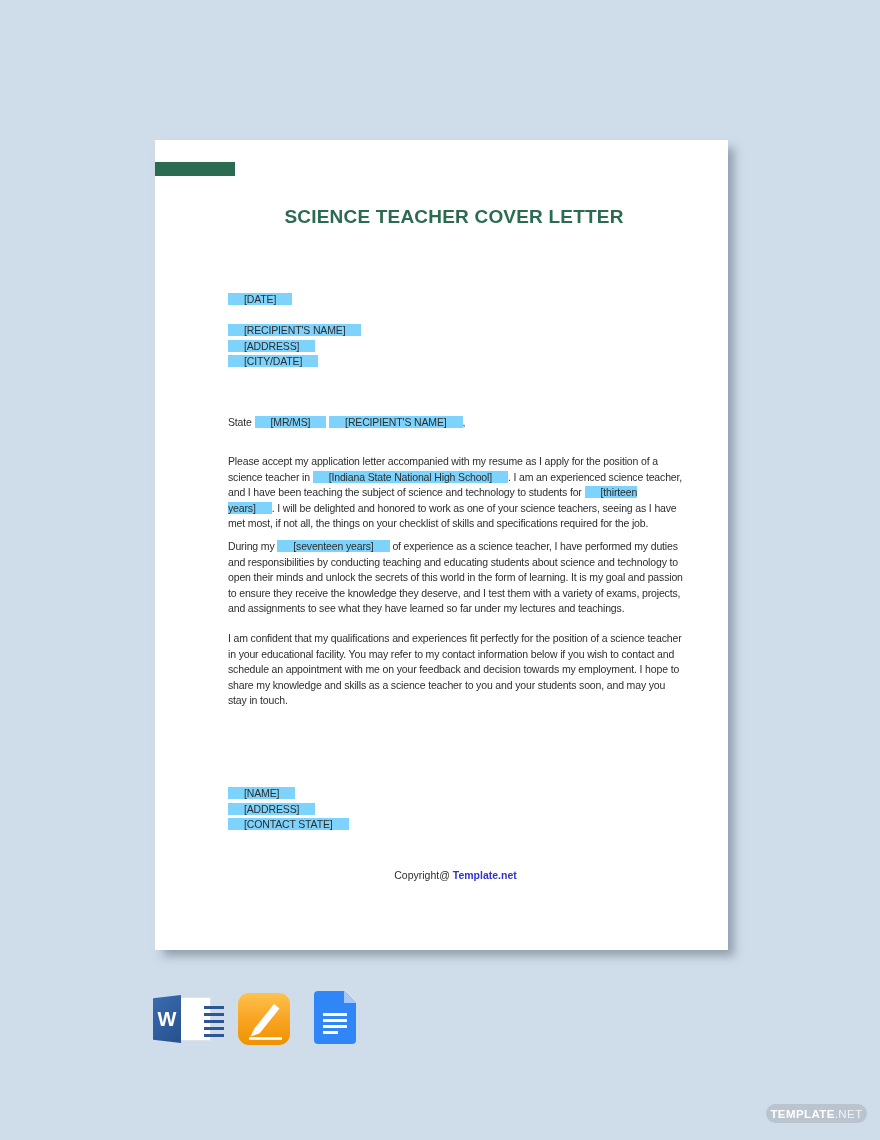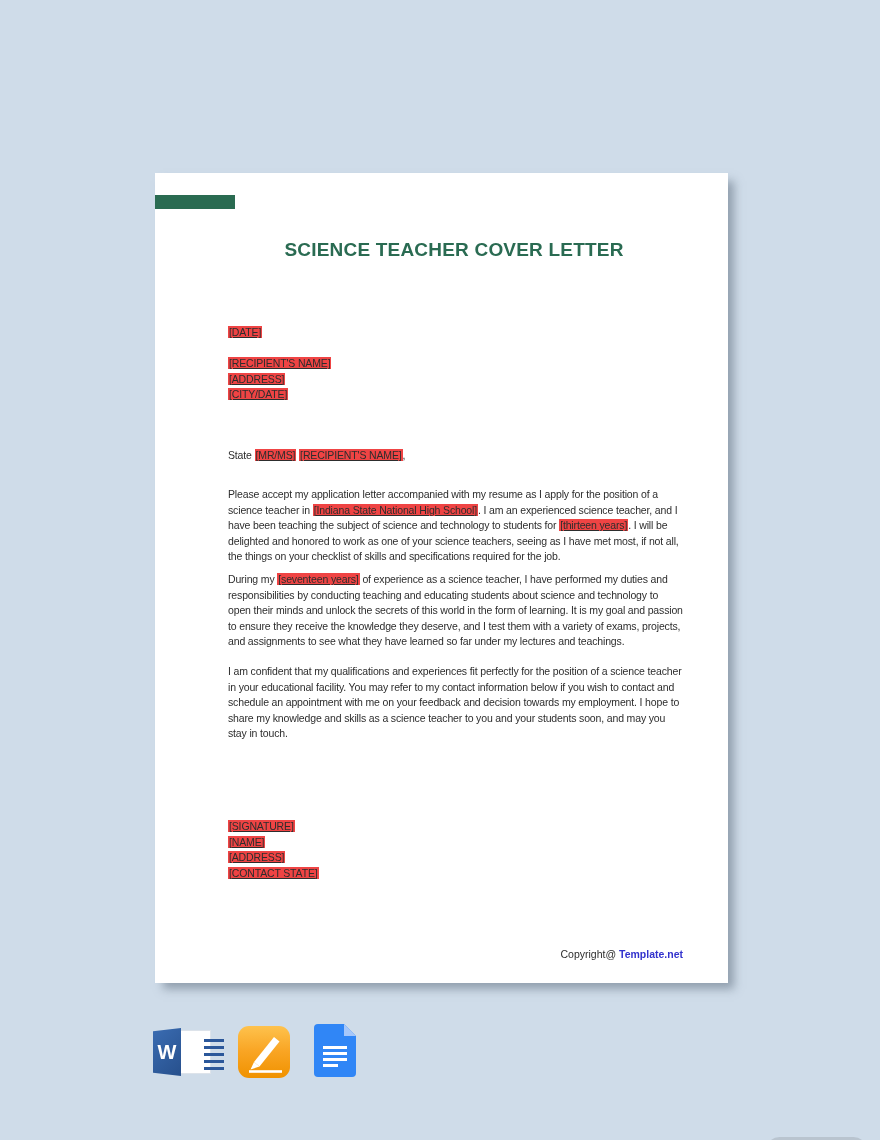--- a/index.html
+++ b/index.html
@@ -3,21 +3,21 @@
 <meta charset="utf-8">
 <style>
   * { margin:0; padding:0; box-sizing:border-box; }
   html,body { width:880px; height:1140px; }
   body {
     background:#cfdce9;
     font-family:"Liberation Sans", sans-serif;
     position:relative;
     overflow:hidden;
   }
-  .canvas { position:absolute; inset:0;margin-top:33px; }
+  .canvas { position:absolute; inset:0; }
 
   
   .page {
     position:absolute; left:155px; top:140px;
     width:573px; height:810px;
     background:#ffffff;
     box-shadow:7px 7px 9px -1px rgba(95,110,126,0.55);
   }
   .accent-bar {
     position:absolute; left:0; top:22px;
@@ -29,32 +29,32 @@
     text-align:center;
     font-size:19px; font-weight:bold; letter-spacing:0.2px;
     color:#2a6b52;
   }
   .block {
     position:absolute; left:73px; width:455px;
     font-size:10.5px; letter-spacing:-0.15px;
     line-height:15.5px; color:#2d2d2d;
     text-align:left;
   }
-  .hl { background:#ef4444; padding:0 1px;text-decoration:underline; }
+  .hl { background:#7dd3fc; padding:0 16px; }
   .ph-line { height:15.5px; }
 
   .date-block      { top:152px; }
   .recipient-block { top:183px; }
   .salutation      { top:275px; }
   .para-1          { top:314px; }
   .para-2          { top:399px; }
   .para-3          { top:491px; }
   .closing         { top:600px; }
   .signature-block { top:646px; }
-  .copyright       { top:774px; text-align:right; letter-spacing:0; font-size:10.5px; }
+  .copyright       { top:728px; text-align:center; letter-spacing:0; font-size:10.5px; }
   .copyright a { color:#3232cd; text-decoration:none; font-weight:bold; }
 
   
   .icon { position:absolute; cursor:pointer; }
 
   
   .icon-word { left:153px; top:995px; width:58px; height:48px; }
   .word-page {
     position:absolute; right:0; top:2px; width:41px; height:44px;
     background:#ffffff; border:1px solid #dde3ea;
@@ -76,21 +76,21 @@
   }
   .icon-pages svg { position:absolute; inset:0; }
 
   
   .icon-docs { left:314px; top:991px; width:42px; height:53px; }
   .icon-docs svg { position:absolute; inset:0; }
 
   
   .site-badge {
     position:absolute; left:766px; top:1104px;
-    width:101px; height:27px; border-radius:14px;
+    width:101px; height:19px; border-radius:14px;
     background:#b9c4cf;
     display:flex; align-items:center; justify-content:center;
     font-size:11.5px; letter-spacing:0.4px;
     cursor:pointer;
   }
   .site-badge .brand { color:#ffffff; font-weight:bold; }
   .site-badge .tld   { color:rgba(255,255,255,0.8); font-weight:normal; }
 </style>
 </head>
 <body>
@@ -116,21 +116,20 @@
     <div class="block salutation"><span>State </span><span class="hl">[MR/MS]</span><span> </span><span class="hl">[RECIPIENT'S NAME]</span><span>,</span></div>
 
     <div class="block para-1"><span>Please accept my application letter accompanied with my resume as I apply for the position of a science teacher in </span><span class="hl">[Indiana State National High School]</span><span>. I am an experienced science teacher, and I have been teaching the subject of science and technology to students for </span><span class="hl">[thirteen years]</span><span>. I will be delighted and honored to work as one of your science teachers, seeing as I have met most, if not all, the things on your checklist of skills and specifications required for the job.</span></div>
 
     <div class="block para-2"><span>During my </span><span class="hl">[seventeen years]</span><span> of experience as a science teacher, I have performed my duties and responsibilities by conducting teaching and educating students about science and technology to open their minds and unlock the secrets of this world in the form of learning. It is my goal and passion to ensure they receive the knowledge they deserve, and I test them with a variety of exams, projects, and assignments to see what they have learned so far under my lectures and teachings.</span></div>
 
     <div class="block para-3">I am confident that my qualifications and experiences fit perfectly for the position of a science teacher in your educational facility. You may refer to my contact information below if you wish to contact and schedule an appointment with me on your feedback and decision towards my employment. I hope to share my knowledge and skills as a science teacher to you and your students soon, and may you stay in touch.</div>
 
 
     <div class="block signature-block">
-      <div class="ph-line"><span class="hl">[SIGNATURE]</span></div>
       <div class="ph-line"><span class="hl">[NAME]</span></div>
       <div class="ph-line"><span class="hl">[ADDRESS]</span></div>
       <div class="ph-line"><span class="hl">[CONTACT STATE]</span></div>
     </div>
 
     <div class="block copyright"><span>Copyright@ </span><a href="#">Template.net</a></div>
 
   </div>
 
   <div class="icon icon-word">

